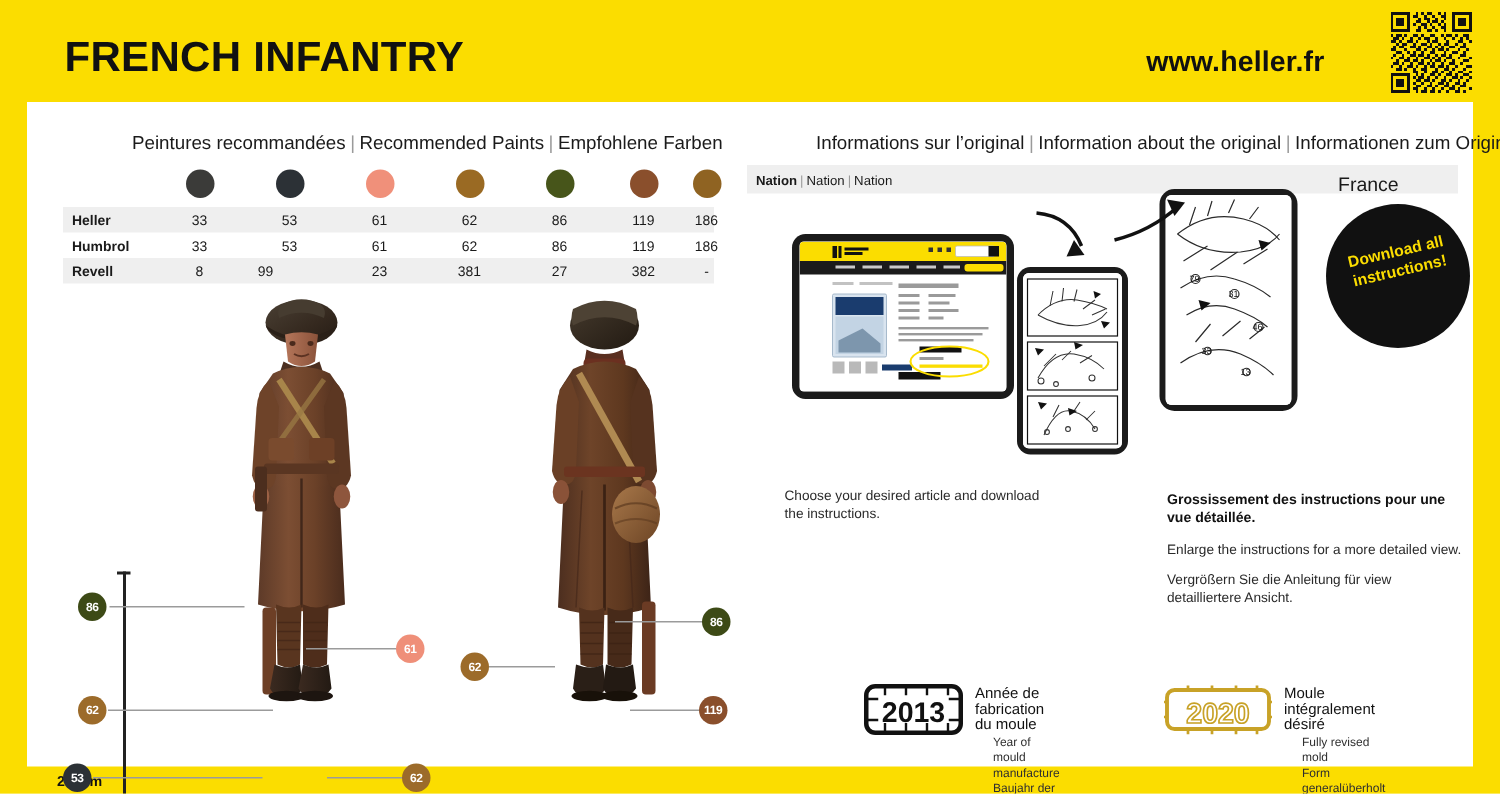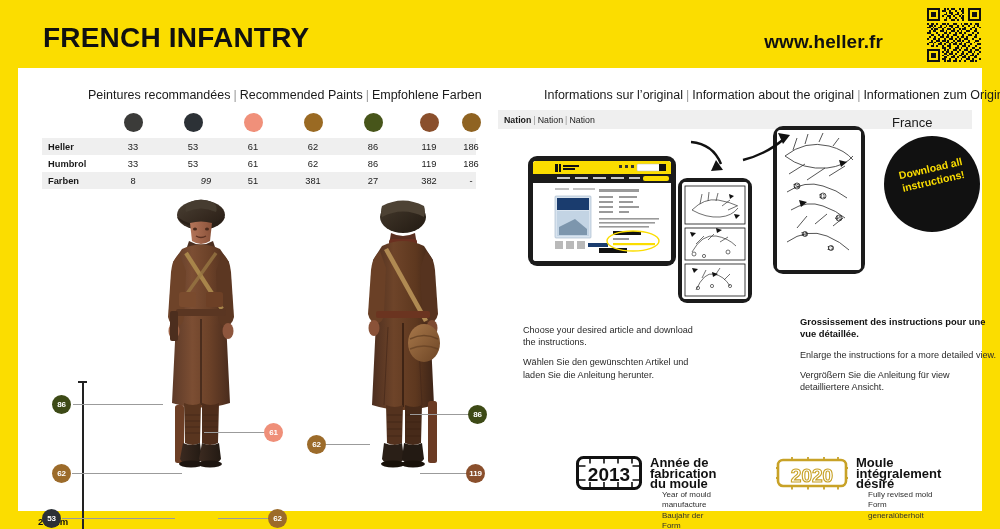--- a/index.html
+++ b/index.html
@@ -122,28 +122,28 @@
     transform:rotate(-13deg);
   }
 
   .arrow{position:absolute;z-index:4;}
 
   .blurbs{position:absolute;left:0;top:248px;width:494px;height:120px;}
   .blurb{position:absolute;width:178px;}
   .blurb .h{font-size:9.4px;font-weight:bold;color:#111;line-height:12.4px;}
   .blurb p{margin:8px 0 0 0;font-size:9.1px;color:#2a2a2a;line-height:12.2px;}
   #blurb-left{left:35px;top:0;}
-  #blurb-right{left:290px;top:0;width:198px;margin-left:22px;}
+  #blurb-right{left:290px;top:11px;width:198px;}
 
   
   .moulds{position:absolute;left:0;top:382px;width:494px;height:60px;}
   .mould{position:absolute;}
   .mould .frame{position:absolute;left:0;top:0;}
   .mould .txt{position:absolute;left:74px;top:2px;}
-  .mould .t1{font-size:13px;font-weight:bold;color:#111;line-height:10.6px;}
+  .mould .t1{font-size:10px;font-weight:normal;color:#111;line-height:10.6px;}
   .mould .t2{font-size:8px;color:#2f2f2f;line-height:10.4px;margin-left:12px;}
   #mould-2013{left:88px;top:6px;}
   #mould-2020{left:288px;top:6px;}
   #mould-2020 .txt{left:80px;}
 </style>
 </head>
 <body>
 
 <div class="page">
 
@@ -406,24 +406,24 @@
             <div class="brand">Humbrol</div>
             <div class="cell" style="left: 71px;">33</div>
             <div class="cell" style="left: 131px;">53</div>
             <div class="cell" style="left: 191px;">61</div>
             <div class="cell" style="left: 251px;">62</div>
             <div class="cell" style="left: 311px;">86</div>
             <div class="cell" style="left: 367px;">119</div>
             <div class="cell" style="left: 409px;">186</div>
           </div>
           <div class="prow alt">
-            <div class="brand">Farben</div>
+            <div class="brand">Revell</div>
             <div class="cell" style="left: 71px;">8</div>
-            <div class="cell" style="left: 144px; font-style: italic;">99</div>
-            <div class="cell" style="left: 191px;">51</div>
+            <div class="cell" style="left: 115px;">99</div>
+            <div class="cell" style="left: 191px;">23</div>
             <div class="cell" style="left: 251px;">381</div>
             <div class="cell" style="left: 311px;">27</div>
             <div class="cell" style="left: 367px;">382</div>
             <div class="cell" style="left: 409px;">-</div>
           </div>
         </div>
 
       <div class="figures">
 
         <div class="scale-label">25 mm</div>
@@ -769,21 +769,20 @@
           <div class="txt">
             <span>Download all</span><br>
             <span>instructions!</span>
           </div>
         </div>
       </div>
 
       <div class="blurbs">
         <div class="blurb" id="blurb-left">
           <p>Choose your desired article and download the instructions.</p>
-          <p>Wählen Sie den gewünschten Artikel und laden Sie die Anleitung herunter.</p>
         </div>
         <div class="blurb" id="blurb-right">
           <div class="h">Grossissement des instructions pour une vue détaillée.</div>
           <p>Enlarge the instructions for a more detailed view.</p>
           <p>Vergrößern Sie die Anleitung für view detailliertere Ansicht.</p>
         </div>
       </div>
 
       <div class="moulds">
 

